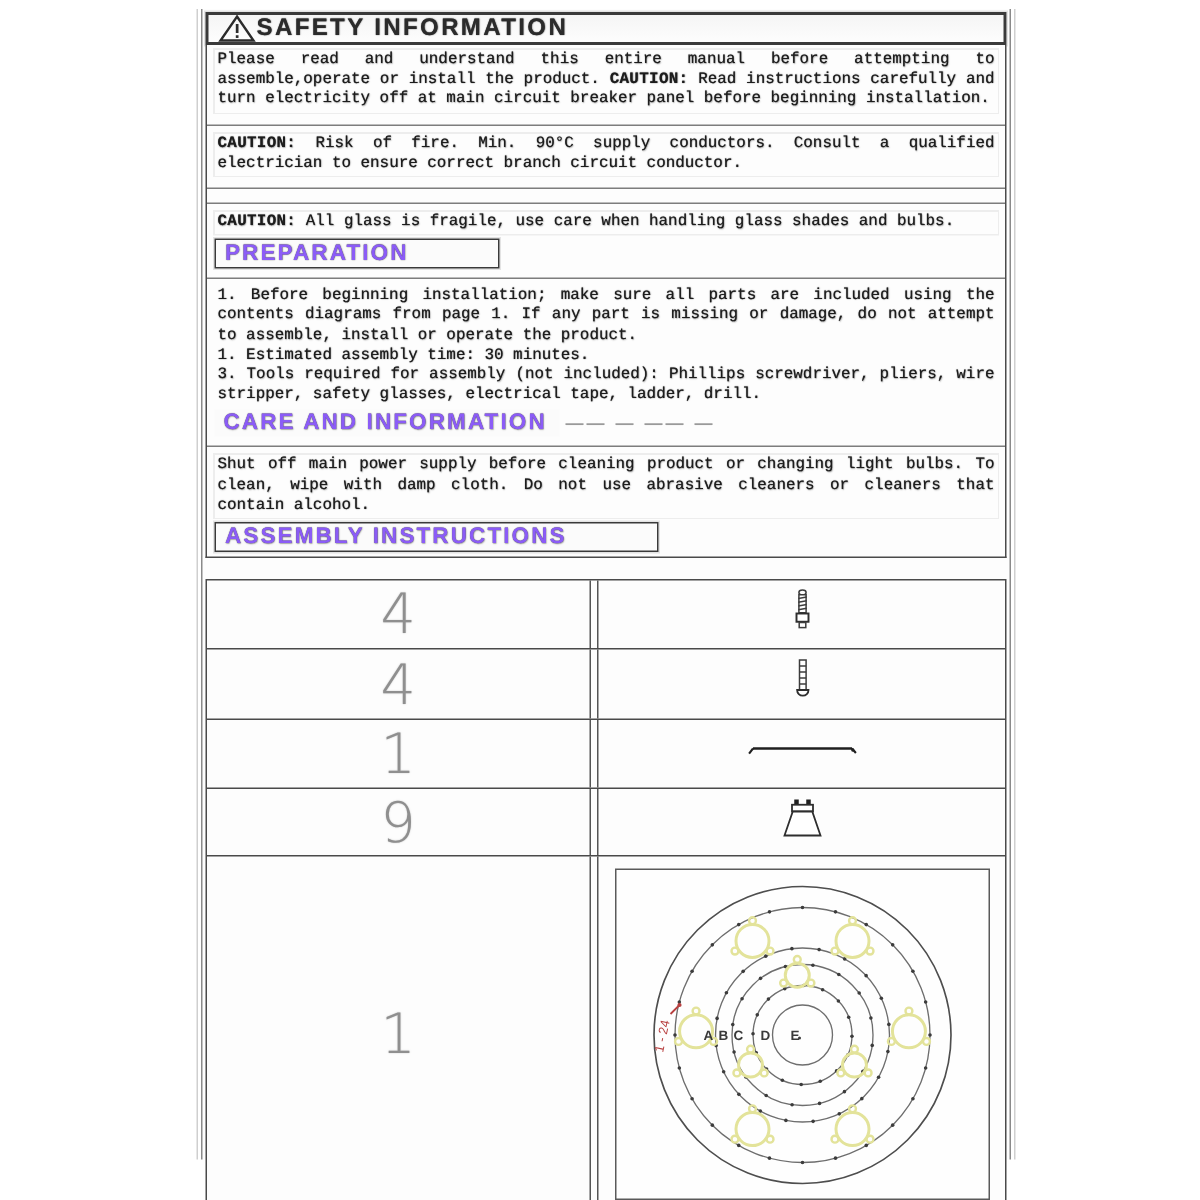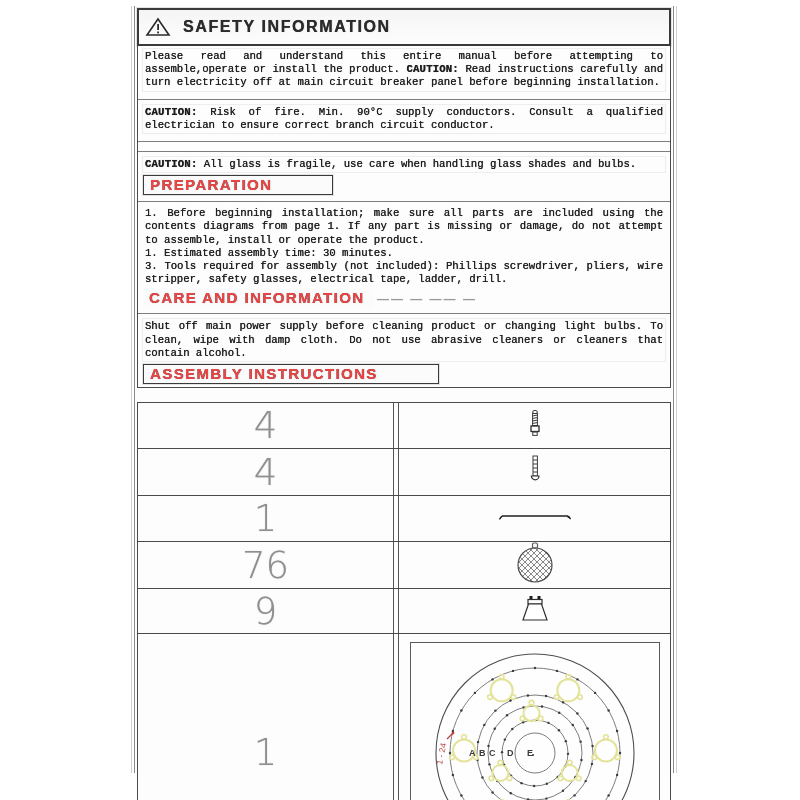--- a/index.html
+++ b/index.html
@@ -8,26 +8,26 @@
 
   
   .page{position:absolute;left:134px;top:6px;width:540px;height:767px;background:#fdfdfd;
     border-left:1px solid #8a8a8a;border-right:1px solid #8a8a8a;box-sizing:border-box;padding:2px 2px 0 2px;}
   .page::before{content:"";position:absolute;left:-4px;top:0;bottom:0;border-left:1px solid #cfcfcf;}
   .page::after{content:"";position:absolute;right:-4px;top:0;bottom:0;border-right:1px solid #cfcfcf;}
 
   .scan{text-shadow:0 0 0.6px #444, 0.4px 0.4px 0.9px rgba(90,90,90,.45);}
 
   
-  .titlebar{display:flex;align-items:center;gap:12px;border:2px solid #3a3a3a;
-    background:linear-gradient(#f5f5f5,#fdfdfd);padding:1px 6px;height:38px;box-sizing:border-box;
+  .titlebar{display:flex;align-items:center;gap:0;border:2px solid #3a3a3a;
+    background:linear-gradient(#f5f5f5,#fdfdfd);padding:1px 6px;height:22px;box-sizing:border-box;
     box-shadow:0 0 0 1px rgba(150,150,150,.25);}
   .titlebar .h1{font-size:16px;font-weight:bold;letter-spacing:1.6px;color:#2b2b2b;}
   .subhead{display:inline-block;border:1.5px solid #3a3a3a;padding:0 60px 1px 6px;margin:1px 0;
-    font-size:15px;font-weight:bold;letter-spacing:1.4px;color:#ef4444;background:#fbfbfb;
+    font-size:15px;font-weight:bold;letter-spacing:1.4px;color:#8b5cf6;background:#fbfbfb;
     box-shadow:0 0 0 1px rgba(150,150,150,.25);}
   .subhead.plain{border:none;box-shadow:none;padding-right:8px;}
   .dashes{display:inline-block;color:#9a9a9a;font-weight:bold;letter-spacing:2px;font-size:12px;vertical-align:middle;}
 
   
   .textbox{border:1px solid #4a4a4a;border-top:none;box-sizing:border-box;padding:3px 5px 2px 5px;background:#fdfdfd;}
   .para{font-size:10.6px;line-height:13.2px;text-align:justify;margin:0 0 2px 0;
     box-shadow:0 0 0 1px rgba(165,165,165,.18);padding:1px 2px;font-family:Liberation Mono, monospace;}
   .sep{border-bottom:1px solid #7d7d7d;margin:4px -5px 5px -5px;height:4px;}
   .para b{letter-spacing:.2px;}
@@ -149,39 +149,20 @@
             <svg width="78" height="14" viewBox="0 0 78 14">
               <line x1="6" y1="6" x2="72" y2="6" stroke="#1f1f1f" stroke-width="1.6"></line>
               <line x1="6" y1="6" x2="3.4" y2="9.4" stroke="#1f1f1f" stroke-width="1.4"></line>
               <line x1="72" y1="6" x2="74.6" y2="9" stroke="#1f1f1f" stroke-width="1.4"></line>
               <circle cx="72.5" cy="7" r="1.1" fill="#1f1f1f"></circle>
             </svg>
           </span>
         </div>
       </div>
 
-      <div class="prow r47">
-        <div class="cell-qty">
-            <span class="qty">76</span>
-          </div>
-        <div class="gapcol"></div>
-        <div class="cell-part">
-          <span>
-            <svg width="44" height="44" viewBox="0 0 44 44">
-              <defs>
-                <pattern id="facet" width="6" height="6" patternUnits="userSpaceOnUse">
-                  <path d="M0 3 L3 0 L6 3 L3 6 Z" fill="none" stroke="#6a6a6a" stroke-width="0.8"></path>
-                </pattern>
-              </defs>
-              <rect x="19.5" y="2" width="5" height="5" rx="1.5" fill="none" stroke="#5a5a5a" stroke-width="1.2"></rect>
-              <circle cx="22" cy="24" r="17" fill="url(#facet)" stroke="#4c4c4c" stroke-width="1.2"></circle>
-            </svg>
-          </span>
-        </div>
-      </div>
 
       <div class="prow r45">
         <div class="cell-qty">
             <span class="qty">9</span>
           </div>
         <div class="gapcol"></div>
         <div class="cell-part">
           <span>
             <svg width="36" height="32" viewBox="0 0 36 32">
               <rect x="12.5" y="3" width="3" height="3" fill="#1f1f1f"></rect>

